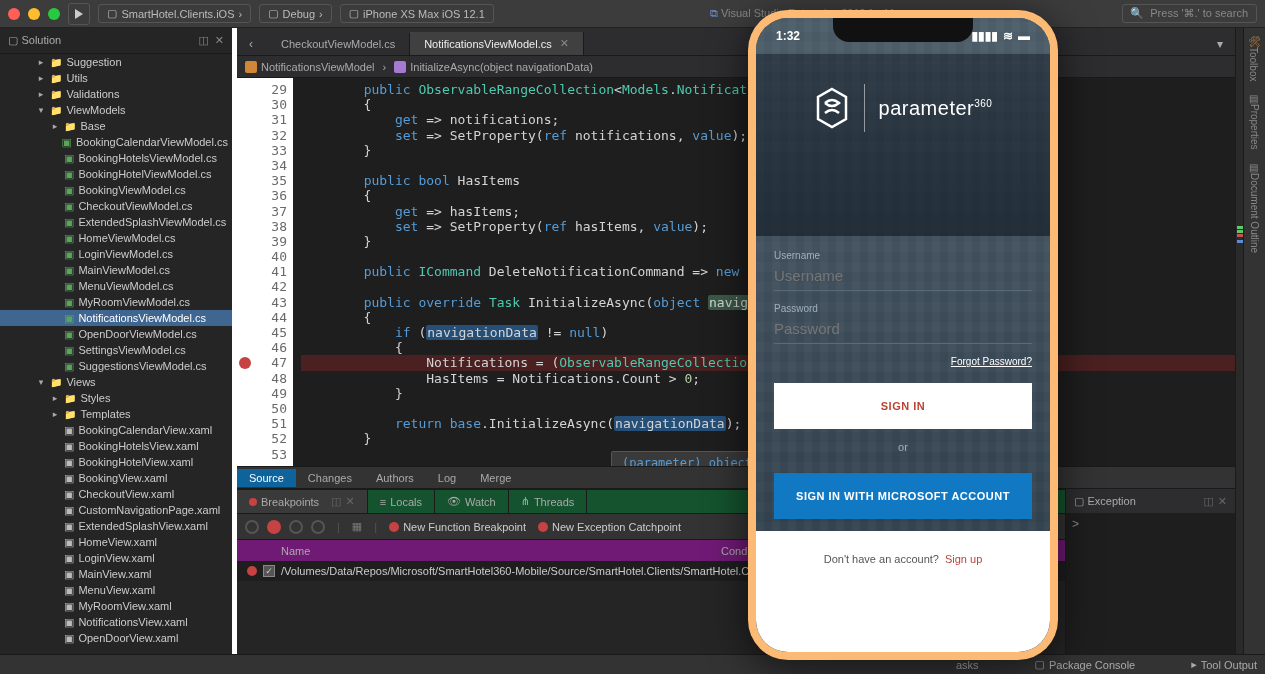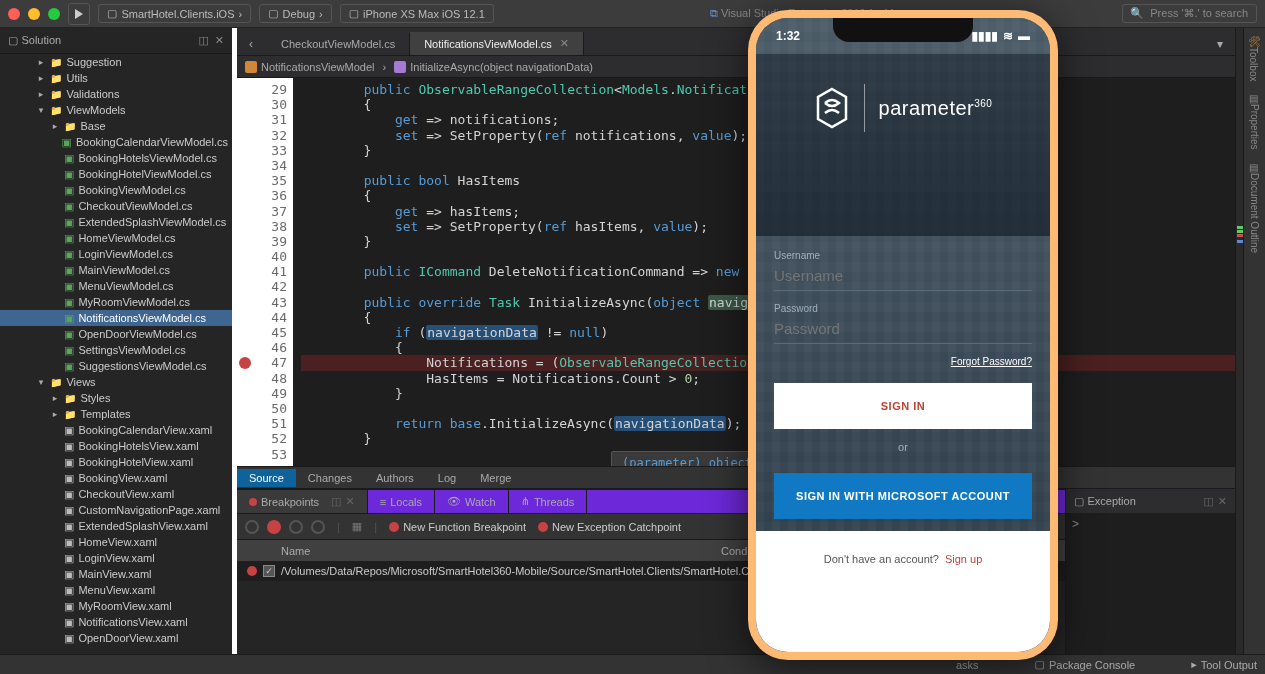--- a/index.html
+++ b/index.html
@@ -75,31 +75,31 @@
 .param-hl2 { background:#264f78; border-radius:2px; padding:0 1px;}
 .bp-line { background:#4b2020; display:inline-block; width:100%; }
 .num { color:#b5cea8; }
 .tooltip { position:absolute; background:#3a3a3a; border:1px solid #555; padding:4px 10px; font-size:12px; color:#ccc; border-radius:2px; top: 373px; left: 318px;}
 .tooltip .pk { color:#569cd6;}
 
 .subtabs { height:22px; background:#333; display:flex; align-items:center; border-top:1px solid #1a1a1a; font-size:11px;}
 .subtab { padding:3px 12px; color:#aaa; }
 .subtab.active { background:#0e639c; color:#fff; }
 
-.bottom-panel-tabs { height:24px; background:#6d28d9; display:flex; border-top:1px solid #1a1a1a; font-size:11px;}
+.bottom-panel-tabs { height:24px; background:#14532d; display:flex; border-top:1px solid #1a1a1a; font-size:11px;}
 .bptab { padding:4px 12px; display:flex; align-items:center; gap:4px; color:#aaa; border-right:1px solid #1a1a1a;}
 .bptab.active { background:#3a3a3a;}
 .bptab .panel-icons { display:flex; gap:4px; margin-left:8px; color:#666;}
 
 .bp-toolbar { height:26px; background:#333; display:flex; align-items:center; padding:0 8px; gap:12px; font-size:11px; border-top:1px solid #1a1a1a;}
 .bp-tb-icons { display:flex; gap:8px; color:#666;}
 .bp-tb-icon { width:14px; height:14px; border-radius:50%; }
 .bp-new { display:flex; align-items:center; gap:4px;}
 
-.bp-table-header { height:22px; background:#404040; display:flex; padding-left:44px; font-size:11px; color:#aaa; border-top:1px solid #1a1a1a; align-items:center;}
+.bp-table-header { height:22px; background:#701a75; display:flex; padding-left:44px; font-size:11px; color:#aaa; border-top:1px solid #1a1a1a; align-items:center;}
 .bp-th-name { width:440px; }
 .bp-table-row { height:20px; display:flex; align-items:center; padding-left:10px; font-size:11px; color:#ccc;}
 .bp-row-dot { width:10px; height:10px; border-radius:50%; background:#c74242; margin-right:6px;}
 .bp-row-check { width:12px; height:12px; border:1px solid #888; background:#555; margin-right:6px; font-size:9px; text-align:center; line-height:11px;}
 .bp-remaining-space { flex:1; background:#252526;}
 
 
 .right-tool-strip { width:22px; background:#333; border-left:1px solid #1a1a1a; display:flex; flex-direction:column; align-items:center; padding-top:8px; gap:12px; font-size:10px; color:#888;}
 .vtext { writing-mode: vertical-rl; transform:none; font-size:10px; }
 .minimap { width:8px; background:#2a2a2a; border-left:1px solid #1a1a1a; position:relative;}

